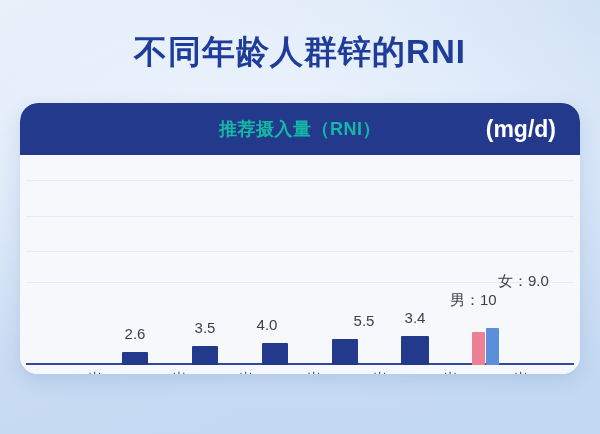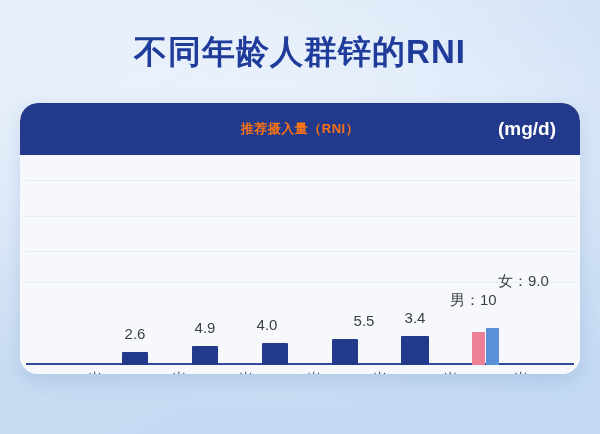--- a/index.html
+++ b/index.html
@@ -64,33 +64,33 @@
     background: #23398c;
     border-radius: 18px 18px 0 0;
   }
   .card-header-title {
     position: absolute;
     left: 0;
     top: 0;
     width: 100%;
     line-height: 52px;
     text-align: center;
-    color: #f97316;
-    font-size: 13px;
+    color: #14b8a6;
+    font-size: 18px;
     font-weight: bold;
     letter-spacing: 0.5px;
     white-space: nowrap;
   }
   .card-header-unit {
     position: absolute;
     right: 24px;
     top: 0;
     line-height: 52px;
     color: #ffffff;
-    font-size: 19px;
+    font-size: 23px;
     font-weight: bold;
     white-space: nowrap;
   }
 
   
   .plot {
     position: relative;
     height: 219px;
     background: #f6f8fc;
   }
@@ -167,21 +167,21 @@
 
       <div class="bar navy" style="left:102px; width:26px; height:13px;"></div>
       <div class="bar navy" style="left:172px; width:26px; height:19px;"></div>
       <div class="bar navy" style="left:242px; width:26px; height:22px;"></div>
       <div class="bar navy" style="left:312px; width:26px; height:26px;"></div>
       <div class="bar navy" style="left:381px; width:28px; height:29px;"></div>
       <div class="bar pink" style="left:452px; width:13px; height:33px;"></div>
       <div class="bar ltblue" style="left:466px; width:13px; height:37px;"></div>
 
       <div class="bar-value" style="left:115px; top:170px;">2.6</div>
-      <div class="bar-value" style="left:185px; top:164px;">4.9</div>
+      <div class="bar-value" style="left:185px; top:164px;">3.5</div>
       <div class="bar-value" style="left:247px; top:161px;">4.0</div>
       <div class="bar-value" style="left:344px; top:157px;">5.5</div>
       <div class="bar-value" style="left:395px; top:154px;">3.4</div>
 
       <div class="pair-label" style="left:430px; top:117px;margin-left:48px;">女：9.0</div>
       <div class="pair-label" style="left:430px; top:136px;">男：10</div>
 
       <div class="x-label" style="left:70px;  top:215px;">0岁</div>
       <div class="x-label" style="left:148px; top:215px;">0.5岁</div>
       <div class="x-label" style="left:221px; top:215px;">1岁</div>

